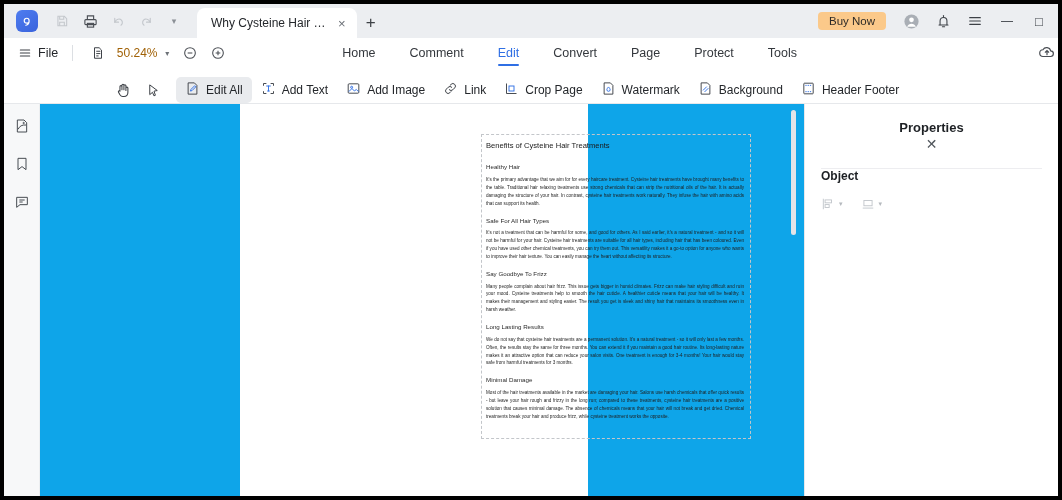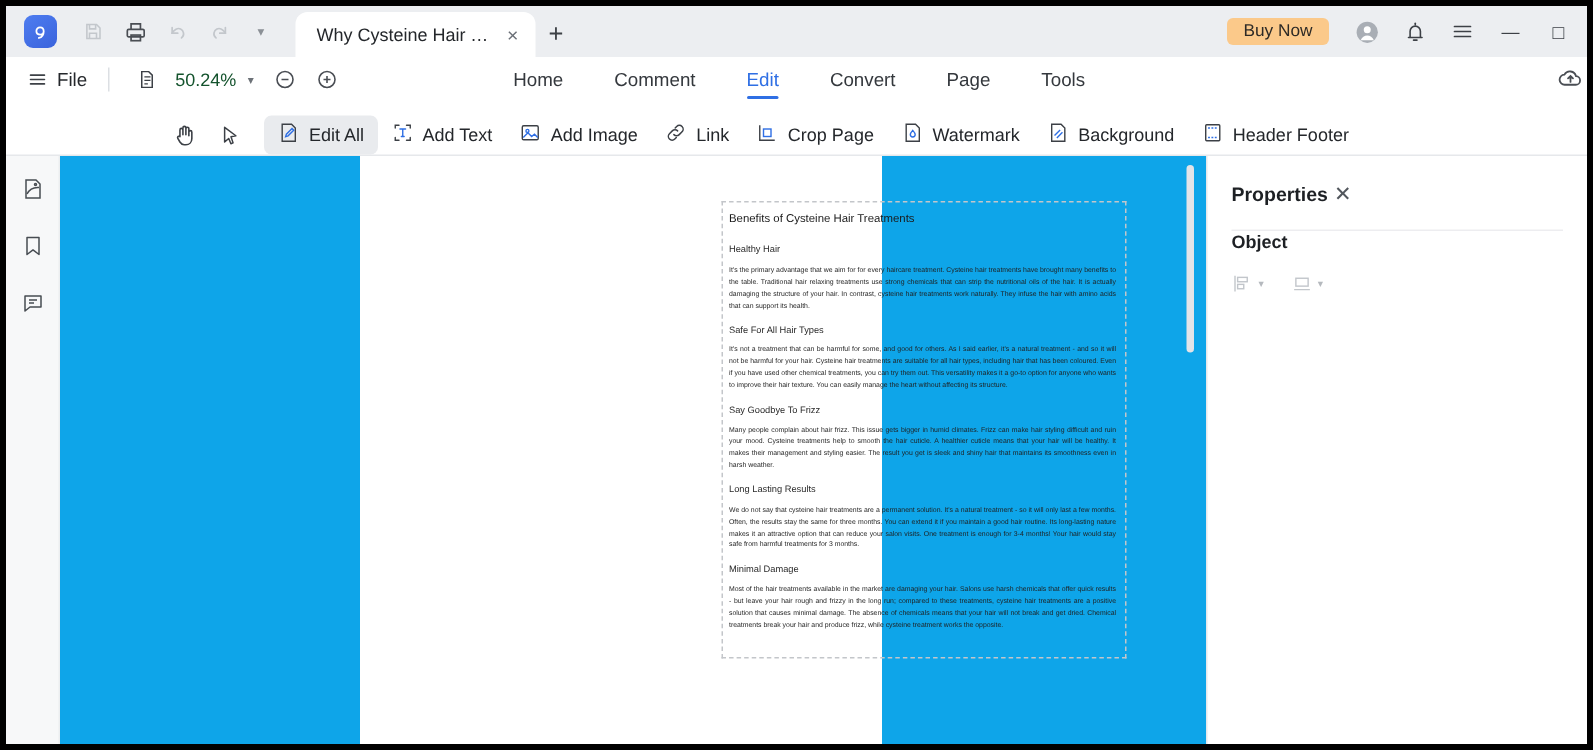--- a/index.html
+++ b/index.html
@@ -61,21 +61,21 @@
 
   
   .toolrow {
     height: 30px; flex: 0 0 30px; background: #ffffff;
     display: flex; align-items: center; position: relative;
   }
   .file-btn { display: flex; align-items: center; gap: 6px; padding-left: 14px; }
   .file-btn .txt { font-size: 12.5px; color: #24272b; }
   .vsep { width: 1px; height: 16px; background: #dcdfe3; margin: 0 14px; }
   .zoomgroup { display: flex; align-items: center; gap: 6px; }
-  .zoomval { font-size: 12px; color: #14532d; min-width: 44px; text-align: center; }
+  .zoomval { font-size: 12px; color: #a16207; min-width: 44px; text-align: center; }
   .zbtn { width: 22px; height: 22px; display: flex; align-items: center; justify-content: center; }
 
   .ribbontabs { display: flex; align-items: center; gap: 0; margin-left: 96px; }
   .rtab {
     font-size: 12.5px; color: #34383d; padding: 0 17px; height: 30px;
     display: flex; align-items: center; position: relative;
   }
   .rtab.active { color: #2f6fe4; }
   .rtab.active::after {
     content:""; position: absolute; left: 17px; right: 17px; bottom: 2px;
@@ -126,21 +126,21 @@
 
   .vscroll {
     position: absolute; right: 8px; top: 6px; width: 5px; height: 125px;
     background: #e3e4e8; border-radius: 3px;
   }
 
   .props {
     width: 254px; flex: 0 0 254px; background: #ffffff;
     border-left: 1px solid #e6e8eb; padding: 16px 16px 0 16px;
   }
-  .props-head { display: flex; align-items: center; justify-content: flex-start; }
+  .props-head { display: flex; align-items: center; justify-content: flex-end; flex-direction: column; }
   .props-title { font-size: 13px; font-weight: bold; color: #1d2024; }
   .props-close { color: #52575d; font-size: 14px; line-height: 1; padding: 2px 4px; }
   .props-div { height: 1px; background: #ededf0; margin: 15px 0 0 0; }
   .props-sub { font-size: 12px; font-weight: bold; color: #1d2024; }
   .props-tools { display: flex; align-items: center; gap: 18px; margin-top: 14px; }
   .ptool { display: flex; align-items: center; gap: 4px; }
   .ptool .cv { font-size: 7px; color: #b5b9be; }
 </style>
 </head>
 <body>
@@ -254,20 +254,21 @@
           </svg>
       </div>
     </div>
 
     <div class="ribbontabs">
       <div class="rtab">Home</div>
       <div class="rtab">Comment</div>
       <div class="rtab active">Edit</div>
       <div class="rtab">Convert</div>
       <div class="rtab">Page</div>
+      <div class="rtab">Protect</div>
       <div class="rtab">Tools</div>
     </div>
 
     <div class="cloud-ic">
       <svg width="18" height="18" viewBox="0 0 24 24" fill="none" stroke="#4a4e54" stroke-width="1.6" stroke-linecap="round">
         <path d="M7 18h9.5a3.8 3.8 0 0 0 .4-7.6A5.6 5.6 0 0 0 6.6 9 4.5 4.5 0 0 0 7 18z"></path>
         <path d="M12 15.5v-5M9.8 12.3L12 10.2l2.2 2.1"></path>
       </svg>
     </div>
   </div>

